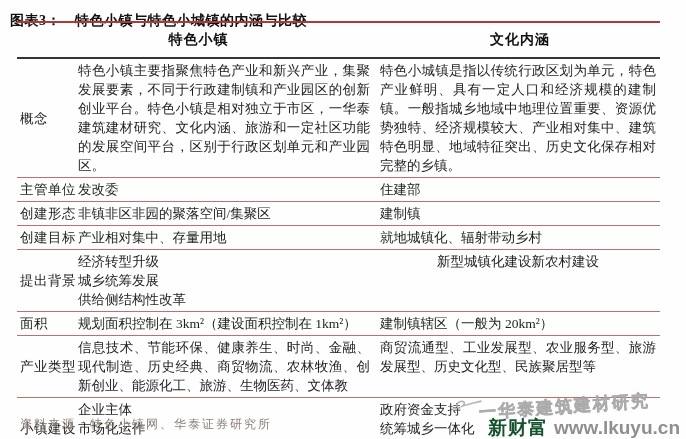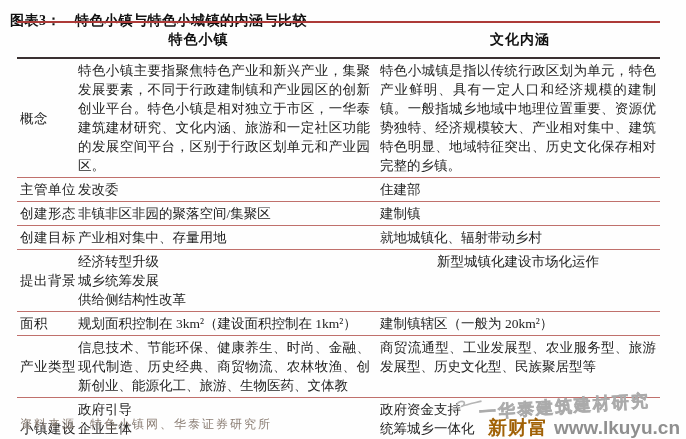--- a/index.html
+++ b/index.html
@@ -94,21 +94,21 @@
     vertical-align: middle;
     margin-right: -4px;
     transform: rotate(-4deg) translateY(-2px);
   }
   .wm-brandline {
     font-size: 19px;
     font-weight: bold;
     font-family: "Liberation Sans", "DejaVu Sans", sans-serif;
     white-space: nowrap;
   }
-  .wm-brand { color: #a16207; letter-spacing: 1px; }
+  .wm-brand { color: #14532d; letter-spacing: 1px; }
   .wm-url { color: #8f8f8f; margin-left: 6px; }
 </style>
 </head>
 <body>
 
 <div class="page">
 
   <div class="figure-title">
     <span class="fig-label">图表3：</span><span>特色小镇与特色小城镇的内涵与比较</span>
   </div>
@@ -146,40 +146,39 @@
 
     <div class="trow">
       <div class="cell lbl">提出背景</div>
       <div class="cell lft">
         <div>经济转型升级</div>
         <div>城乡统筹发展</div>
         <div>供给侧结构性改革</div>
       </div>
       <div class="cell rgt vcenter">
         <div>新型城镇化建设</div>
-        <div>市场化运作</div>
+        <div>新农村建设</div>
       </div>
     </div>
 
     <div class="trow">
       <div class="cell lbl">面积</div>
       <div class="cell lft">规划面积控制在 3km²（建设面积控制在 1km²）</div>
       <div class="cell rgt">建制镇辖区（一般为 20km²）</div>
     </div>
 
     <div class="trow">
       <div class="cell lbl">产业类型</div>
       <div class="cell lft">信息技术、节能环保、健康养生、时尚、金融、现代制造、历史经典、商贸物流、农林牧渔、创新创业、能源化工、旅游、生物医药、文体教</div>
       <div class="cell rgt vcenter">商贸流通型、工业发展型、农业服务型、旅游发展型、历史文化型、民族聚居型等</div>
     </div>
 
     <div class="trow">
       <div class="cell lbl">小镇建设</div>
       <div class="cell lft">
-        <div>政府引导</div>
         <div>企业主体</div>
         <div>市场化运作</div>
       </div>
       <div class="cell rgt">
         <div>政府资金支持</div>
         <div>统筹城乡一体化</div>
         <div>规划引领建设</div>
       </div>
     </div>
 

